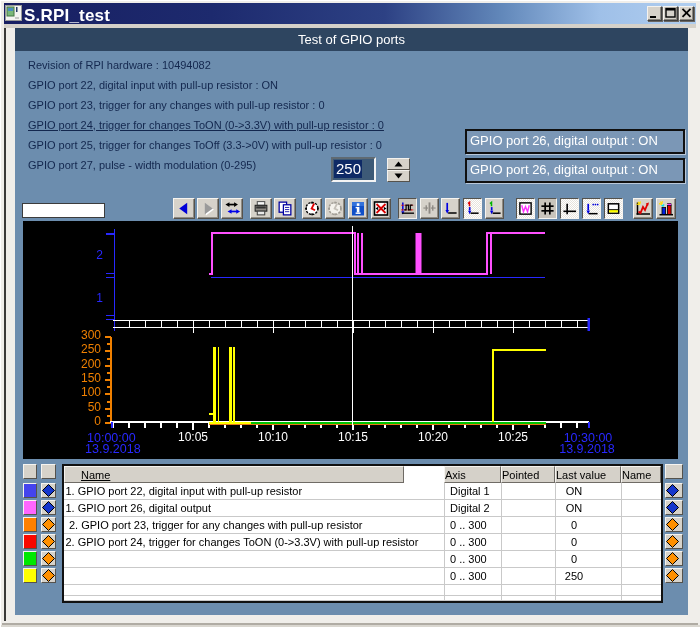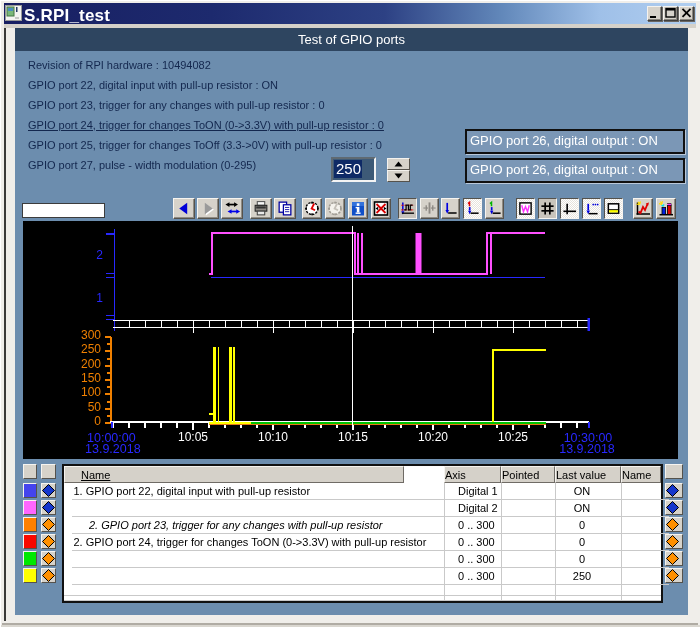--- a/index.html
+++ b/index.html
@@ -55,21 +55,21 @@
   box-shadow:none; }
 
 .chart { left:23px; top:221px; width:655px; height:238px; background:#000; }
 
 .dtable { left:62px; top:464px; width:601px; height:139px; background:#fff; border:2px solid #111; font-size:11px; }
 .th { position:absolute; top:0; height:17px; background:#d5d1c9;
   border-top:1px solid #f6f4f0; border-left:1px solid #f6f4f0;
   border-right:1px solid #6f6b65; border-bottom:1px solid #6f6b65;
   line-height:16px; color:#000; }
 .colline { position:absolute; top:17px; width:1px; height:118px; background:#c9c9c9; }
-.trow { position:absolute; left:0; width:597px; height:17px; border-bottom:1px solid #c9c9c9;margin-left:8px; }
+.trow { position:absolute; left:0; width:597px; height:17px; border-bottom:1px solid #c9c9c9; }
 .cell { position:absolute; top:0; height:16px; line-height:16px; color:#000; white-space:pre; }
 
 .sbtn { position:absolute; background:#d6d2ca;
   border-top:1px solid #f6f4f0; border-left:1px solid #f6f4f0;
   border-right:1px solid #55524c; border-bottom:1px solid #55524c; }
 </style>
 </head>
 <body>
 <div class="abs frame-darkL"></div>
 <div class="abs frame-botline"></div>
@@ -499,25 +499,26 @@
     <div class="colline" style="left:380px;"></div>
     <div class="colline" style="left:437px;"></div>
     <div class="colline" style="left:491px;"></div>
     <div class="colline" style="left:557px;"></div>
     <div class="trow" style="top:17px;">
       <div class="cell" style="left:1.5px;">1. GPIO port 22, digital input with pull-up resistor</div>
       <div class="cell" style="left:386px;">Digital 1</div>
       <div class="cell" style="left:491px;width:66px;text-align:center;padding-right:28px;">ON</div>
     </div>
     <div class="trow" style="top:34px;">
+      <div class="cell" style="left:1.5px;">1. GPIO port 26, digital output</div>
       <div class="cell" style="left:386px;">Digital 2</div>
       <div class="cell" style="left:491px;width:66px;text-align:center;padding-right:28px;">ON</div>
     </div>
     <div class="trow" style="top:51px;">
-      <div class="cell" style="left:17px;font-style:italic;">2. GPIO port 23, trigger for any changes with pull-up resistor</div>
+      <div class="cell" style="left:5px;">2. GPIO port 23, trigger for any changes with pull-up resistor</div>
       <div class="cell" style="left:386px;">0 .. 300</div>
       <div class="cell" style="left:491px;width:66px;text-align:center;padding-right:28px;">0</div>
     </div>
     <div class="trow" style="top:68px;">
       <div class="cell" style="left:1.5px;">2. GPIO port 24, trigger for changes ToON (0-&gt;3.3V) with pull-up resistor</div>
       <div class="cell" style="left:386px;">0 .. 300</div>
       <div class="cell" style="left:491px;width:66px;text-align:center;padding-right:28px;">0</div>
     </div>
     <div class="trow" style="top:85px;">
       <div class="cell" style="left:386px;">0 .. 300</div>

